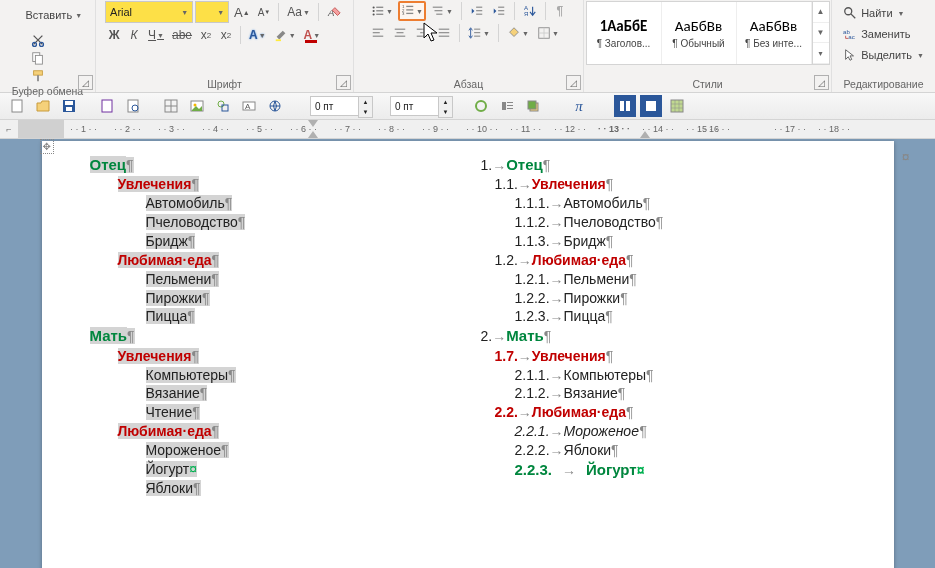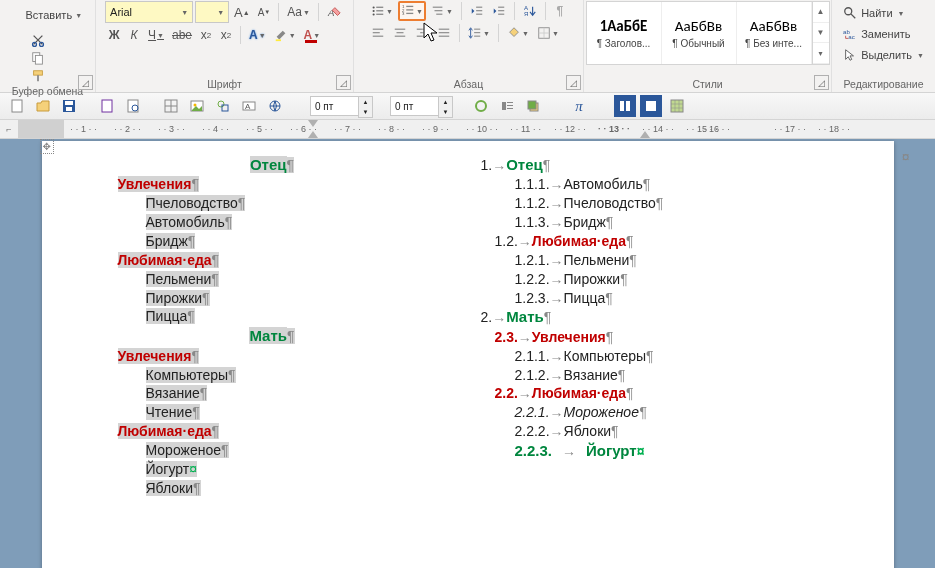--- a/index.html
+++ b/index.html
@@ -10,21 +10,21 @@
   .dlg { position: absolute; right: 2px; bottom: 2px; width: 13px; height: 13px; border: 1px solid #b0b0b0; display: flex; align-items: center; justify-content: center; font-size: 9px; color: #666; }
   .row { display: flex; align-items: center; gap: 2px; }
   .rbtn { min-width: 18px; height: 20px; display: inline-flex; align-items: center; justify-content: center; border: 1px solid transparent; border-radius: 2px; color: #555; font-size: 12px; padding: 0 2px; box-sizing: border-box; position: relative; }
   .rbtn.blue { color: #2b579a; }
   .rbtn.red { color: #c0504d; }
   .rbtn.yellow { color: #f5b700; }
   .rbtn svg { width: 14px; height: 14px; }
   .caret { font-size: 7px; color: #666; margin-left: 1px; }
   .selected { border: 2px solid #ed7d31 !important; background: #fdf5f0; padding: 0 1px; }
   .sep { width: 1px; height: 18px; background: #d4d4d4; margin: 0 3px; }
-  .font-box { height: 20px; border: 1px solid #c8c8c8; background: #fef9c3; display: flex; align-items: center; padding: 0 4px; font-size: 11px; }
+  .font-box { height: 20px; border: 1px solid #c8c8c8; background: #fde047; display: flex; align-items: center; padding: 0 4px; font-size: 11px; }
   .font-name { width: 78px; }
   .font-size { width: 24px; }
   .paste-col { display: flex; flex-direction: row; align-items: center; width: 44px; }
   .paste-col .icn { width: 28px; height: 28px; display: inline-flex; align-items: center; justify-content: center; }
   .paste-lbl { font-size: 11px; color: #444; display:flex; align-items:center; gap:2px;}
   .mini-col { display: flex; flex-direction: column; gap: 0px; margin-left:2px; }
   .mini-col .rbtn { height: 18px; }
   .styles-gallery { display: flex; border: 1px solid #d4d4d4; background: white; height: 62px; }
   .style-item { width: 70px; border-right: 1px solid #eee; display: flex; flex-direction: column; align-items: center; justify-content: center; padding: 2px; }
   .style-prev { font-family: Calibri, Arial; font-size: 15px; color: #1f3864; }
@@ -48,21 +48,21 @@
   .doc-area { background:#7f9db9; height: 432px; overflow:auto; display:flex; justify-content:center; padding-top:2px; position:relative; }
   .page { width: 812px; min-height:420px; background:white; box-shadow: 0 1px 4px rgba(0,0,0,0.3); padding: 14px 20px 30px 20px; position:relative; font-family: Arial; font-size: 14px; }
   .page .anchor { position:absolute; left:-2px; top:-2px; color:#888; font-size:10px; border:1px dotted #888; padding:1px 2px; }
   .cols { display:flex; gap: 26px; }
   .col { flex: 1; line-height: 1.35; }
   .p { white-space: nowrap; }
   .hl { background: #d4d4d4; }
   .g1 { color: #00863e; font-weight: bold; font-size: 15px; }
   .r1 { color: #c00000; font-weight: bold; }
   .pil { color: #888; }
-  .i1 { padding-left: 28px; text-align: center; }
+  .i1 { padding-left: 28px; }
   .i2 { padding-left: 56px; }
   .i3 { padding-left: 84px; }
   .tab { display:inline-block; width: 14px; text-align:center; }
   .eoc { color: #888; }
   .last-g { color: #00863e; font-weight:bold; font-size:15px;}
   .cursor-img { position:absolute; left: 422px; top: 22px; pointer-events:none; }
   .cursor-img svg { filter: drop-shadow(0 0 1px white); }
 </style>
 </head>
 <body>
@@ -489,48 +489,49 @@
 </div>
 
 <div class="doc-area">
   <div class="page">
     <div class="anchor">✥</div>
     <div style="position:absolute;right:-16px;top:8px;color:#888" class="eoc">¤</div>
     <div class="cols">
       <div class="col" id="left-col">
           <div class="p i1"><span class="g1 hl">Отец</span><span class="pil hl">¶</span></div>
           <div class="p i2"><span class="r1 hl">Увлечения</span><span class="pil hl">¶</span></div>
+          <div class="p i3"><span class=" hl">Автомобиль</span><span class="pil hl">¶</span></div>
           <div class="p i3"><span class=" hl">Пчеловодство</span><span class="pil hl">¶</span></div>
-          <div class="p i3"><span class=" hl">Автомобиль</span><span class="pil hl">¶</span></div>
           <div class="p i3"><span class=" hl">Бридж</span><span class="pil hl">¶</span></div>
           <div class="p i2"><span class="r1 hl">Любимая·еда</span><span class="pil hl">¶</span></div>
           <div class="p i3"><span class=" hl">Пельмени</span><span class="pil hl">¶</span></div>
           <div class="p i3"><span class=" hl">Пирожки</span><span class="pil hl">¶</span></div>
           <div class="p i3"><span class=" hl">Пицца</span><span class="pil hl">¶</span></div>
           <div class="p i1"><span class="g1 hl">Мать</span><span class="pil hl">¶</span></div>
           <div class="p i2"><span class="r1 hl">Увлечения</span><span class="pil hl">¶</span></div>
           <div class="p i3"><span class=" hl">Компьютеры</span><span class="pil hl">¶</span></div>
           <div class="p i3"><span class=" hl">Вязание</span><span class="pil hl">¶</span></div>
           <div class="p i3"><span class=" hl">Чтение</span><span class="pil hl">¶</span></div>
           <div class="p i2"><span class="r1 hl">Любимая·еда</span><span class="pil hl">¶</span></div>
           <div class="p i3"><span class=" hl">Мороженое</span><span class="pil hl">¶</span></div>
           <div class="p i3"><span class=" hl">Йогурт</span><span class=" hl" style="color: rgb(0, 176, 80);">¤</span></div>
           <div class="p i3"><span class=" hl">Яблоки</span><span class="pil hl">¶</span></div>
         </div>
       <div class="col" id="right-col">
           <div class="p" style="padding-left: 0px;"><span>1.</span><span class="tab pil">→</span><span class="g1">Отец</span><span style="color: rgb(136, 136, 136);">¶</span></div>
+          <div class="p" style="padding-left: 14px;"><span>1.1.</span><span class="tab pil">→</span><span class="r1">Увлечения</span><span style="color: rgb(136, 136, 136);">¶</span></div>
           <div class="p" style="padding-left: 34px;"><span>1.1.1.</span><span class="tab pil">→</span><span class="">Автомобиль</span><span style="color: rgb(136, 136, 136);">¶</span></div>
           <div class="p" style="padding-left: 34px;"><span>1.1.2.</span><span class="tab pil">→</span><span class="">Пчеловодство</span><span style="color: rgb(136, 136, 136);">¶</span></div>
           <div class="p" style="padding-left: 34px;"><span>1.1.3.</span><span class="tab pil">→</span><span class="">Бридж</span><span style="color: rgb(136, 136, 136);">¶</span></div>
           <div class="p" style="padding-left: 14px;"><span>1.2.</span><span class="tab pil">→</span><span class="r1">Любимая·еда</span><span style="color: rgb(136, 136, 136);">¶</span></div>
           <div class="p" style="padding-left: 34px;"><span>1.2.1.</span><span class="tab pil">→</span><span class="">Пельмени</span><span style="color: rgb(136, 136, 136);">¶</span></div>
           <div class="p" style="padding-left: 34px;"><span>1.2.2.</span><span class="tab pil">→</span><span class="">Пирожки</span><span style="color: rgb(136, 136, 136);">¶</span></div>
           <div class="p" style="padding-left: 34px;"><span>1.2.3.</span><span class="tab pil">→</span><span class="">Пицца</span><span style="color: rgb(136, 136, 136);">¶</span></div>
           <div class="p" style="padding-left: 0px;"><span>2.</span><span class="tab pil">→</span><span class="g1">Мать</span><span style="color: rgb(136, 136, 136);">¶</span></div>
-          <div class="p" style="padding-left: 14px;"><span class="r1">2.3.</span><span class="tab pil">→</span><span class="r1">Увлечения</span><span style="color: rgb(136, 136, 136);">¶</span></div>
+          <div class="p" style="padding-left: 14px;"><span class="r1">1.7.</span><span class="tab pil">→</span><span class="r1">Увлечения</span><span style="color: rgb(136, 136, 136);">¶</span></div>
           <div class="p" style="padding-left: 34px;"><span>2.1.1.</span><span class="tab pil">→</span><span class="">Компьютеры</span><span style="color: rgb(136, 136, 136);">¶</span></div>
           <div class="p" style="padding-left: 34px;"><span>2.1.2.</span><span class="tab pil">→</span><span class="">Вязание</span><span style="color: rgb(136, 136, 136);">¶</span></div>
           <div class="p" style="padding-left: 14px;"><span class="r1">2.2.</span><span class="tab pil">→</span><span class="r1">Любимая·еда</span><span style="color: rgb(136, 136, 136);">¶</span></div>
           <div class="p" style="padding-left: 34px; font-style: italic;"><span>2.2.1.</span><span class="tab pil">→</span><span class="">Мороженое</span><span style="color: rgb(136, 136, 136);">¶</span></div>
           <div class="p" style="padding-left: 34px;"><span>2.2.2.</span><span class="tab pil">→</span><span class="">Яблоки</span><span style="color: rgb(136, 136, 136);">¶</span></div>
           <div class="p" style="padding-left: 34px;"><span class="last-g">2.2.3.</span><span class="tab pil" style="width: 34px;">→</span><span class="last-g">Йогурт</span><span style="color: rgb(0, 176, 80); font-weight: bold;">¤</span></div>
         </div>
     </div>
   </div>
 </div>

